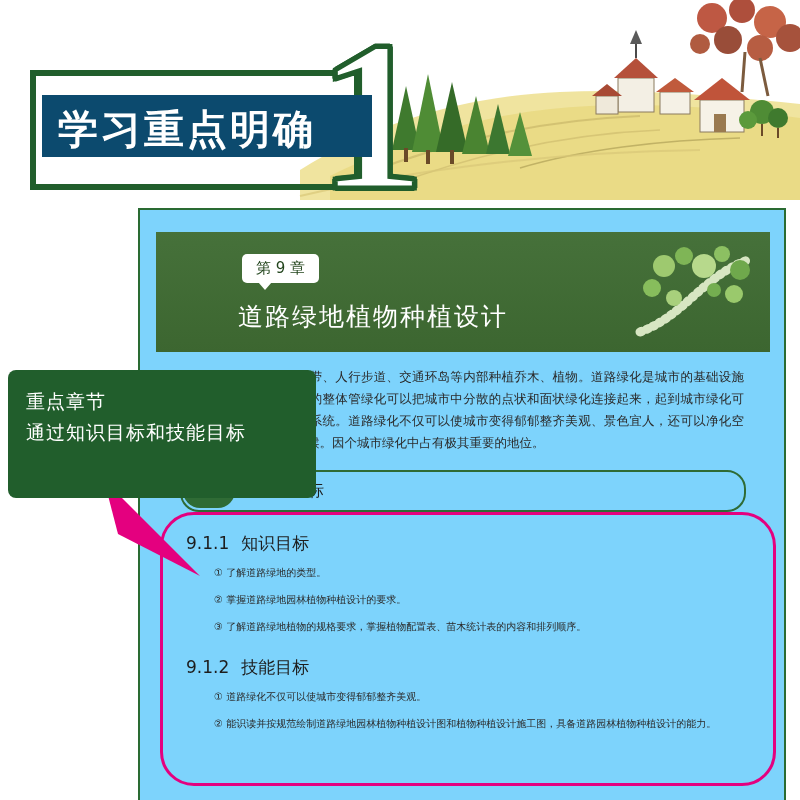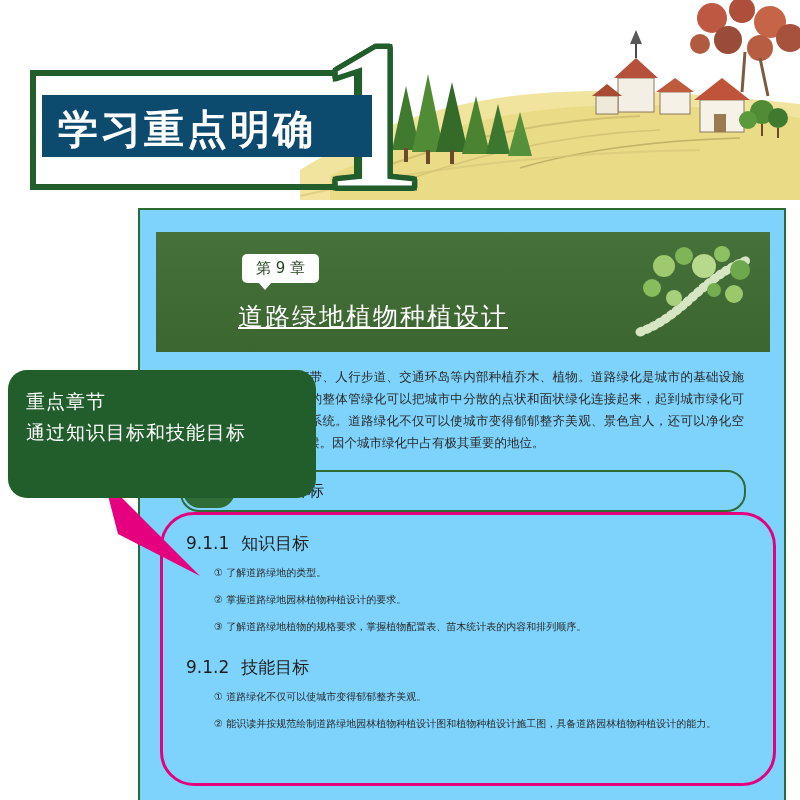--- a/index.html
+++ b/index.html
@@ -154,21 +154,20 @@
     border-top: 8px solid #ffffff;
   }
   .chapter-title {
     position: absolute;
     left: 82px;
     top: 68px;
     color: #ffffff;
     font-size: 25px;
     letter-spacing: 2px;
     font-family: "DejaVu Sans", "Liberation Sans", sans-serif;
-    text-decoration: underline;
   }
   .chapter-deco {
     position: absolute;
     right: 8px;
     top: 4px;
     width: 140px;
     height: 110px;
   }
 
   
@@ -262,21 +261,21 @@
   }
 
   
   .callout {
     position: absolute;
     left: 8px;
     top: 370px;
     width: 308px;
     min-height: 128px;
     background: #215e2c;
-    border-radius: 19px;
+    border-radius: 8px;
     z-index: 10;
     padding: 16px 18px;
     box-sizing: border-box;
   }
   .callout-line {
     color: #ffffff;
     font-size: 19px;
     line-height: 31px;
     letter-spacing: 1px;
     font-family: "DejaVu Sans", "Liberation Sans", sans-serif;

